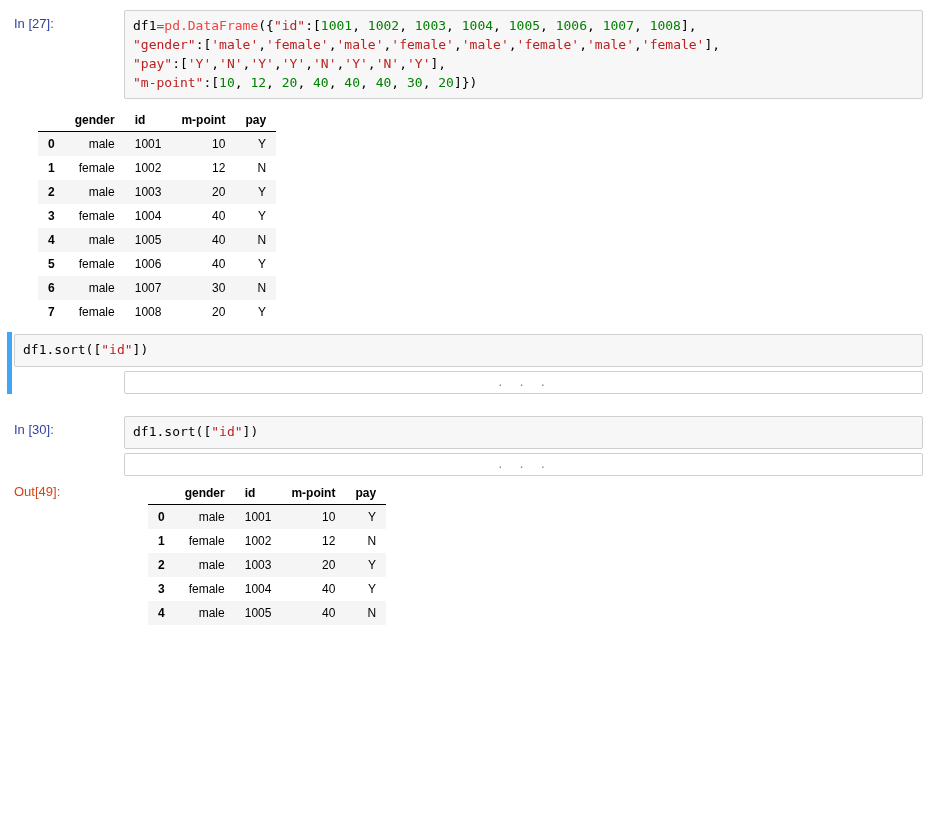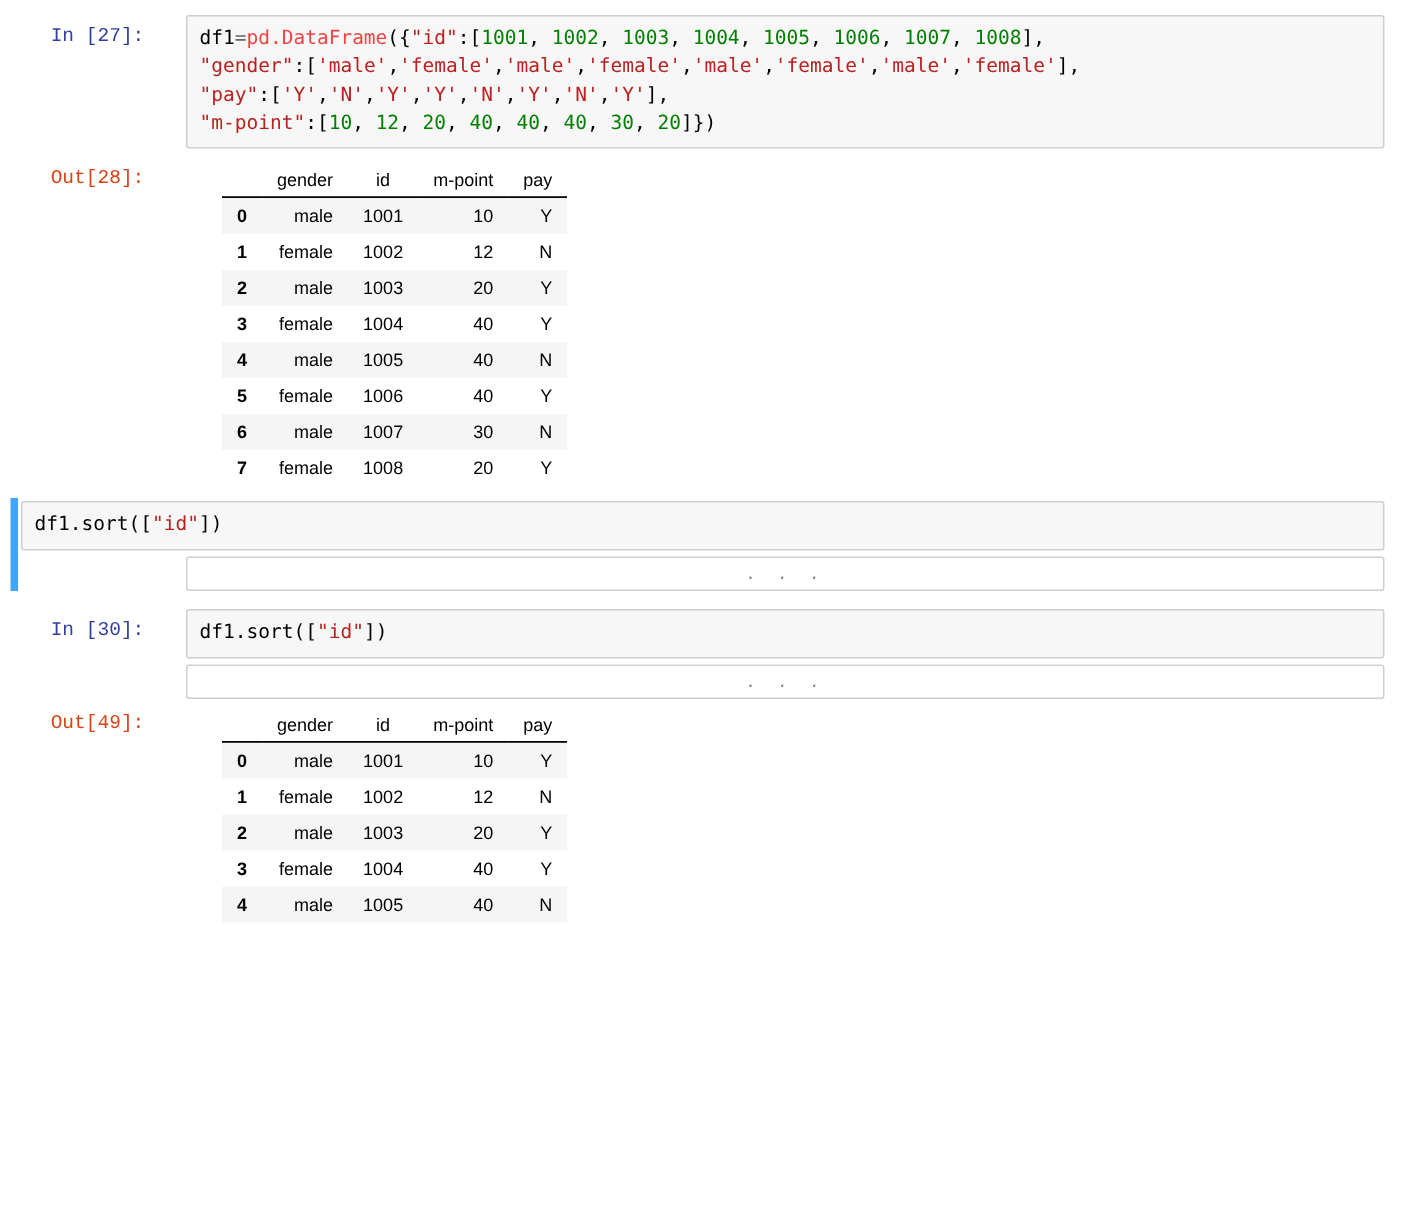--- a/index.html
+++ b/index.html
@@ -1,24 +1,24 @@
 <!DOCTYPE html>
 <html><head>
 <meta charset="utf-8">
 <style>
   html,body{margin:0;padding:0;background:#fff;font-family:Helvetica,Arial,sans-serif;font-size:13px;color:#000}
   .notebook{width:937px;box-sizing:border-box;padding:8px 14px 14px 14px}
   .cell{display:flex;margin:0 0 2px 0;padding:2px 0}
-  .prompt{flex:0 0 110px;text-align:center;padding:6px 8px 0 0;font-family:Liberation Mono, monospace;font-size:13px;box-sizing:border-box}
+  .prompt{flex:0 0 110px;text-align:left;padding:6px 8px 0 0;font-family:Liberation Sans, sans-serif;font-size:13px;box-sizing:border-box}
   .in-prompt{color:#303F9F}
   .out-prompt{color:#D84315}
   .input-area{flex:1;border:1px solid #cfcfcf;background:#f7f7f7;border-radius:2px;padding:6px 8px;font-family:monospace;font-size:13px;line-height:1.45;white-space:pre;overflow:auto}
   .output-area{flex:1;padding:4px 8px}
   .df{border-collapse:collapse;font-size:12px;color:#000;margin-left:16px}
-  .df th{text-align:center;padding:4px 10px;font-weight:normal;border-bottom:1px solid #000}
+  .df th{text-align:left;padding:4px 10px;font-weight:bold;border-bottom:1px solid #000}
   .df th.idx{border-bottom:1px solid #000}
   .df td{text-align:right;padding:5px 10px}
   .df td.idx{font-weight:bold}
   .df tbody tr:nth-child(odd){background:#f5f5f5}
   .sel-wrap{border-left:5px solid #42A5F5;padding-left:2px;margin-left:-7px}
   .collapsed{border:1px solid #cfcfcf;border-radius:2px;margin-left:110px;margin-right:0;padding:4px 0;text-align:center;color:#888;font-family:monospace;font-size:11px;letter-spacing:4px}
   
   .c-fn{color:#ef4444}
   .c-key{color:#BA2121}
   .c-num{color:#008000}
@@ -32,21 +32,20 @@
   <div class="cell">
     <div class="prompt in-prompt">In  [27]:</div>
     <div class="input-area" id="code-27"><span>df1</span><span class="c-op">=</span><span class="c-fn">pd.DataFrame</span><span>({</span><span class="c-key">"id"</span><span>:[</span><span class="c-num">1001</span><span>, </span><span class="c-num">1002</span><span>, </span><span class="c-num">1003</span><span>, </span><span class="c-num">1004</span><span>, </span><span class="c-num">1005</span><span>, </span><span class="c-num">1006</span><span>, </span><span class="c-num">1007</span><span>, </span><span class="c-num">1008</span><span>],</span>
 <span class="c-key">"gender"</span><span>:[</span><span class="c-key">'male'</span><span>,</span><span class="c-key">'female'</span><span>,</span><span class="c-key">'male'</span><span>,</span><span class="c-key">'female'</span><span>,</span><span class="c-key">'male'</span><span>,</span><span class="c-key">'female'</span><span>,</span><span class="c-key">'male'</span><span>,</span><span class="c-key">'female'</span><span>],</span>
 <span class="c-key">"pay"</span><span>:[</span><span class="c-key">'Y'</span><span>,</span><span class="c-key">'N'</span><span>,</span><span class="c-key">'Y'</span><span>,</span><span class="c-key">'Y'</span><span>,</span><span class="c-key">'N'</span><span>,</span><span class="c-key">'Y'</span><span>,</span><span class="c-key">'N'</span><span>,</span><span class="c-key">'Y'</span><span>],</span>
 <span class="c-key">"m-point"</span><span>:[</span><span class="c-num">10</span><span>, </span><span class="c-num">12</span><span>, </span><span class="c-num">20</span><span>, </span><span class="c-num">40</span><span>, </span><span class="c-num">40</span><span>, </span><span class="c-num">40</span><span>, </span><span class="c-num">30</span><span>, </span><span class="c-num">20</span><span>]})</span></div>
   </div>
 
 
   <div class="cell">
-    <div class="prompt out-prompt">Out[28]:</div>
     <div class="output-area">
       <table class="df" id="tbl-28">
           <thead>
             <tr>
               <th class="idx"></th>
               <th>gender</th>
               <th>id</th>
               <th>m-point</th>
               <th>pay</th>
             </tr>
@@ -113,21 +112,21 @@
     </div>
   </div>
 
   <div class="sel-wrap">
     <div class="cell">
       <div class="input-area" id="code-29"><span>df1.sort([</span><span class="c-key">"id"</span><span>])</span></div>
     </div>
     <div class="collapsed">. . .</div>
   </div>
 
-  <div class="cell" style="margin-top:10px">
+  <div class="cell" style="margin-top:20px">
     <div class="prompt in-prompt">In  [30]:</div>
     <div class="input-area" id="code-30"><span>df1.sort([</span><span class="c-key">"id"</span><span>])</span></div>
   </div>
   <div class="collapsed">. . .</div>
 
   <div class="cell">
     <div class="prompt out-prompt">Out[49]:</div>
     <div class="output-area">
       <table class="df" id="tbl-31">
           <thead>

